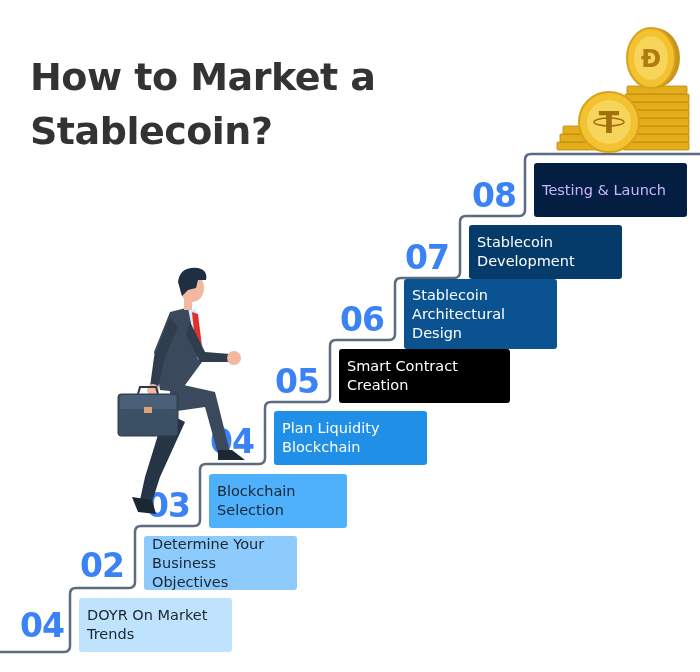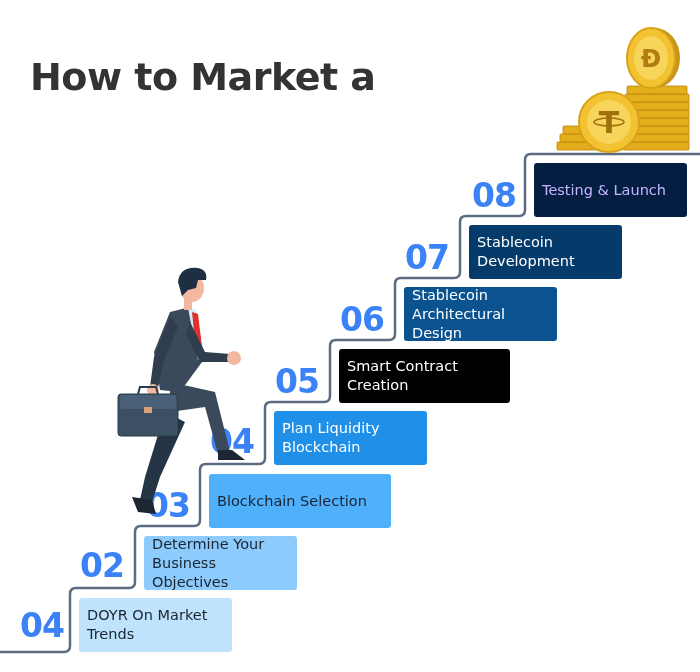--- a/index.html
+++ b/index.html
@@ -10,20 +10,21 @@
   .step { position: absolute; border-radius: 3px; font-family: "DejaVu Sans", sans-serif; font-size: 14.5px; line-height: 19px; padding: 0 8px; box-sizing: border-box; display: flex; align-items: center; }
   .step span { display: block; }
   .coins { position: absolute; left: 555px; top: 20px; width: 140px; height: 135px; }
   .man { position: absolute; left: 110px; top: 262px; width: 150px; height: 266px; }
 </style>
 </head>
 <body>
 
 <h1 class="title">
   <span>How to Market a</span><br>
+  <span>Stablecoin?</span>
 </h1>
 
 <svg class="stairs" width="700" height="672">
   <path d="M0 652 L64 652 Q70 652 70 646 L70 594 Q70 588 76 588 L129 588 Q135 588 135 582 L135 532 Q135 526 141 526 L194 526 Q200 526 200 520 L200 470 Q200 464 206 464 L259 464 Q265 464 265 458 L265 408 Q265 402 271 402 L324 402 Q330 402 330 396 L330 346 Q330 340 336 340 L389 340 Q395 340 395 334 L395 284 Q395 278 401 278 L454 278 Q460 278 460 272 L460 222 Q460 216 466 216 L519 216 Q525 216 525 210 L525 160 Q525 154 531 154 L700 154" fill="none" stroke="#5b6b80" stroke-width="2.5"></path>
 </svg>
 
 <div class="num" style="left:20px; top:606px;">04</div>
 <div class="num" style="left:80px; top:546px;">02</div>
 <div class="num" style="left:146px; top:486px;">03</div>
 <div class="num" style="left:210px; top:422px;">04</div>
@@ -31,30 +32,30 @@
 <div class="num" style="left:340px; top:300px;">06</div>
 <div class="num" style="left:405px; top:238px;">07</div>
 <div class="num" style="left:472px; top:176px;">08</div>
 
 <div class="step" style="left:79px; top:598px; width:153px; height:54px; background:#bfe3fd; color:#1a2433;">
   <span>DOYR On Market Trends</span>
 </div>
 <div class="step" style="left:144px; top:536px; width:153px; height:54px; background:#8ccbfb; color:#1a2433;">
   <span>Determine Your Business Objectives</span>
 </div>
-<div class="step" style="left:209px; top:474px; width:182px; height:54px; background:#4fb0fb; color:#1a2433;">
+<div class="step" style="left:209px; top:474px; width:138px; height:54px; background:#4fb0fb; color:#1a2433;">
   <span>Blockchain Selection</span>
 </div>
 <div class="step" style="left:274px; top:411px; width:153px; height:54px; background:#1f8fe8; color:#ffffff;">
   <span>Plan Liquidity Blockchain</span>
 </div>
 <div class="step" style="left:339px; top:349px; width:171px; height:54px; background:#000000; color:#ffffff;">
   <span>Smart Contract Creation</span>
 </div>
-<div class="step" style="left:404px; top:287px; width:153px; height:54px; background:#0a5290; color:#ffffff;">
+<div class="step" style="left:404px; top:279px; width:153px; height:70px; background:#0a5290; color:#ffffff;">
   <span>Stablecoin Architectural Design</span>
 </div>
 <div class="step" style="left:469px; top:225px; width:153px; height:54px; background:#053b6b; color:#ffffff;">
   <span>Stablecoin Development</span>
 </div>
 <div class="step" style="left:534px; top:163px; width:153px; height:54px; background:#041e42; color:#c4b5fd;">
   <span>Testing &amp; Launch</span>
 </div>
 
 <svg class="coins" viewBox="0 0 140 135">

